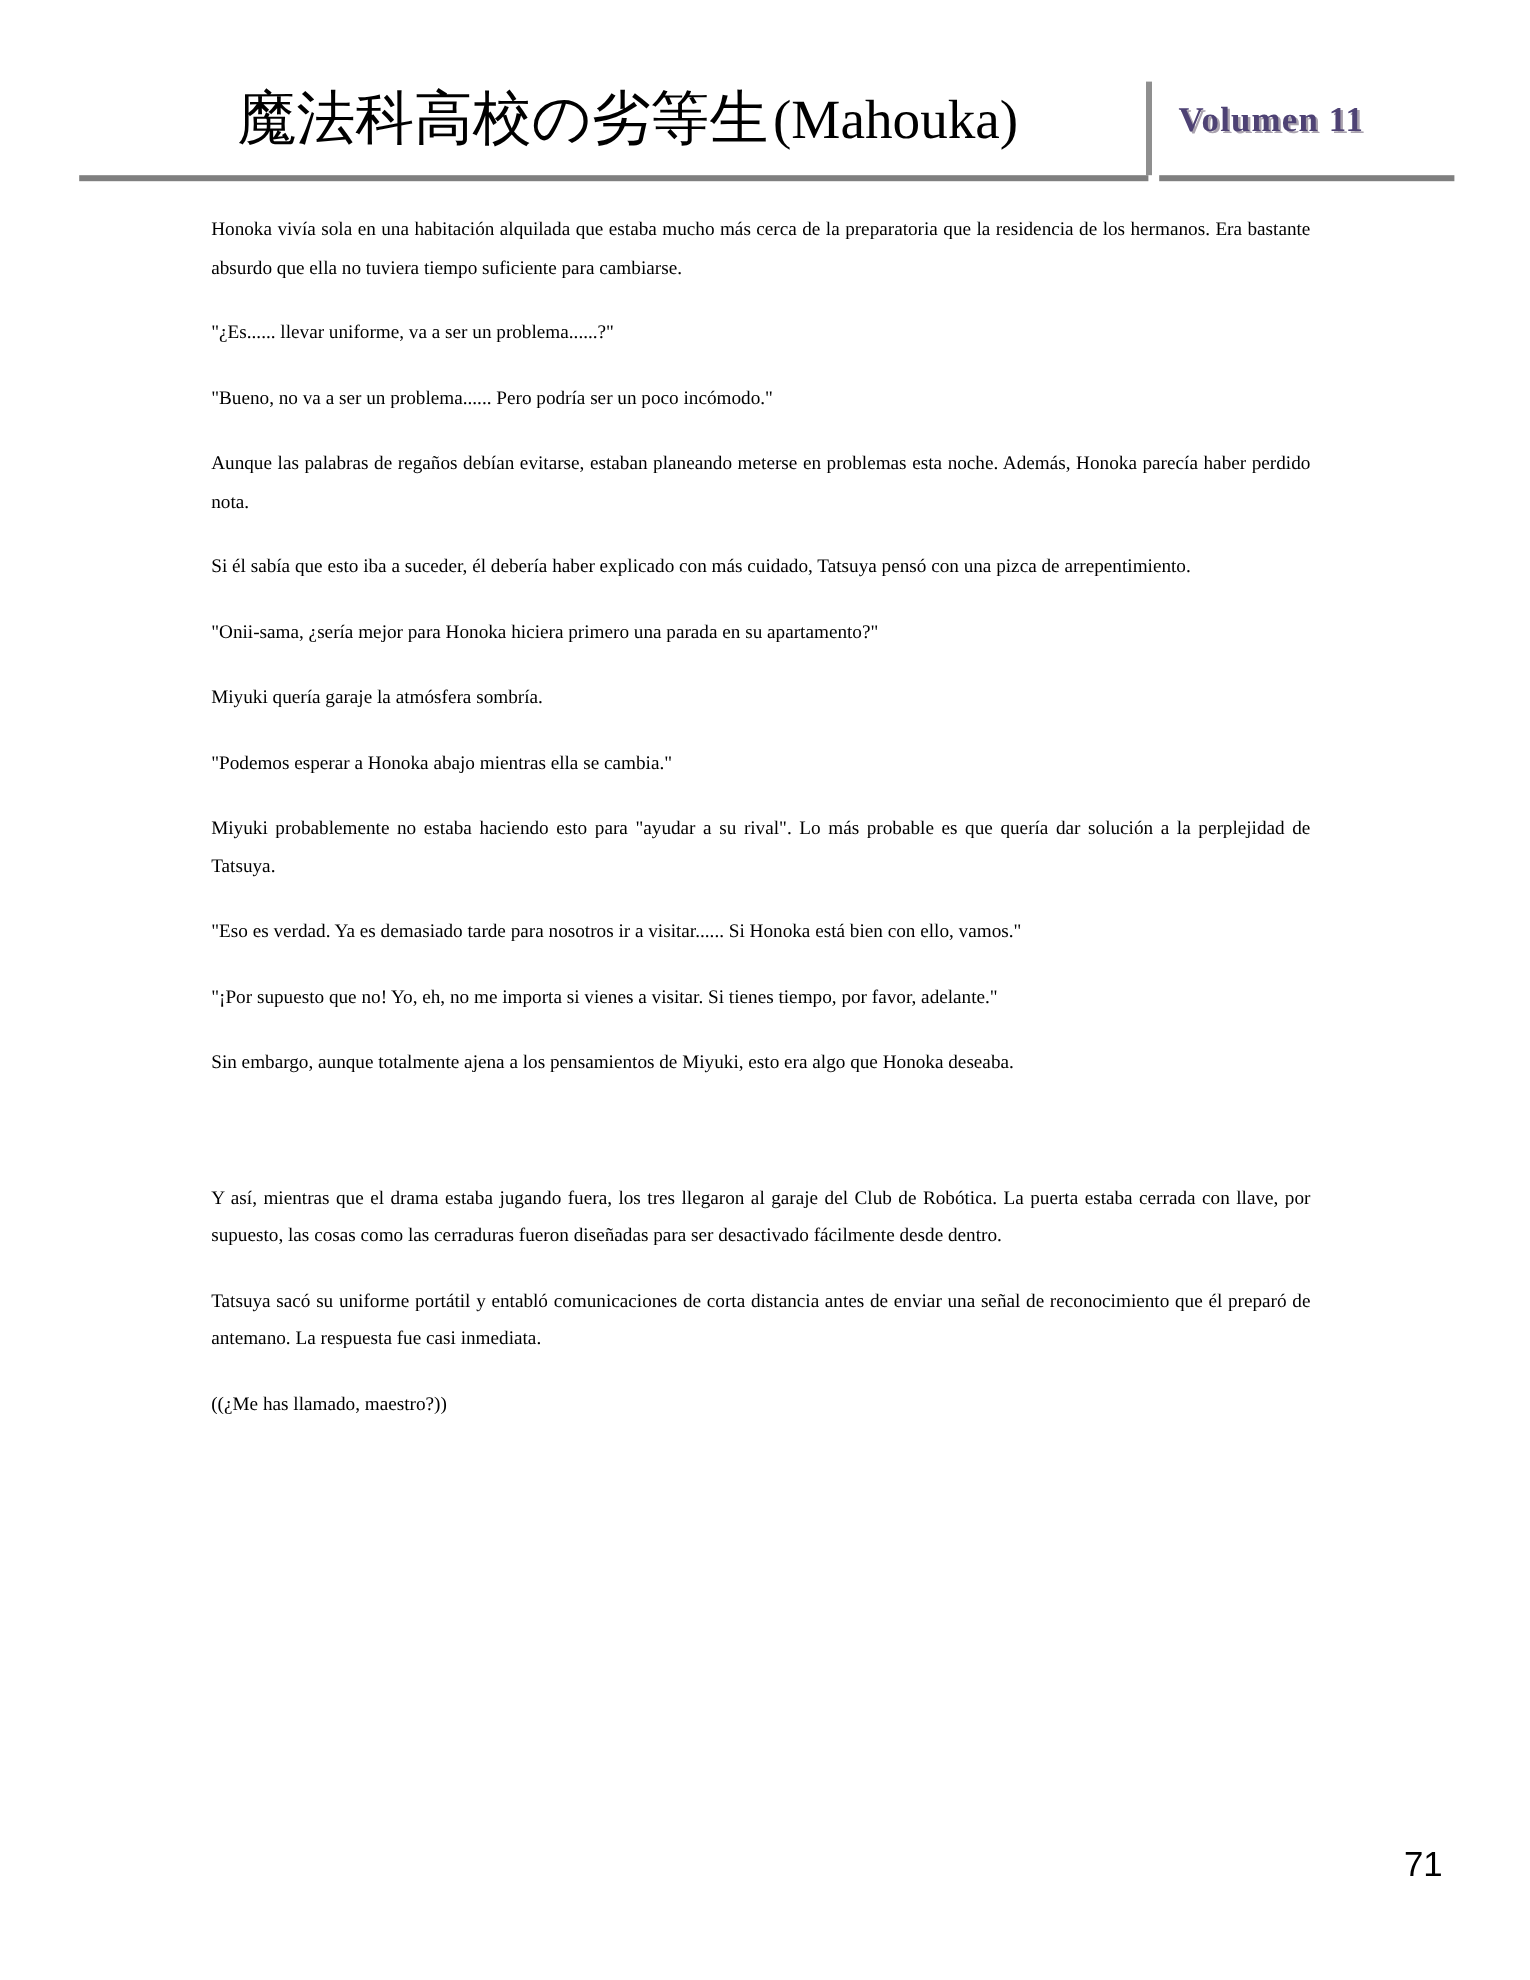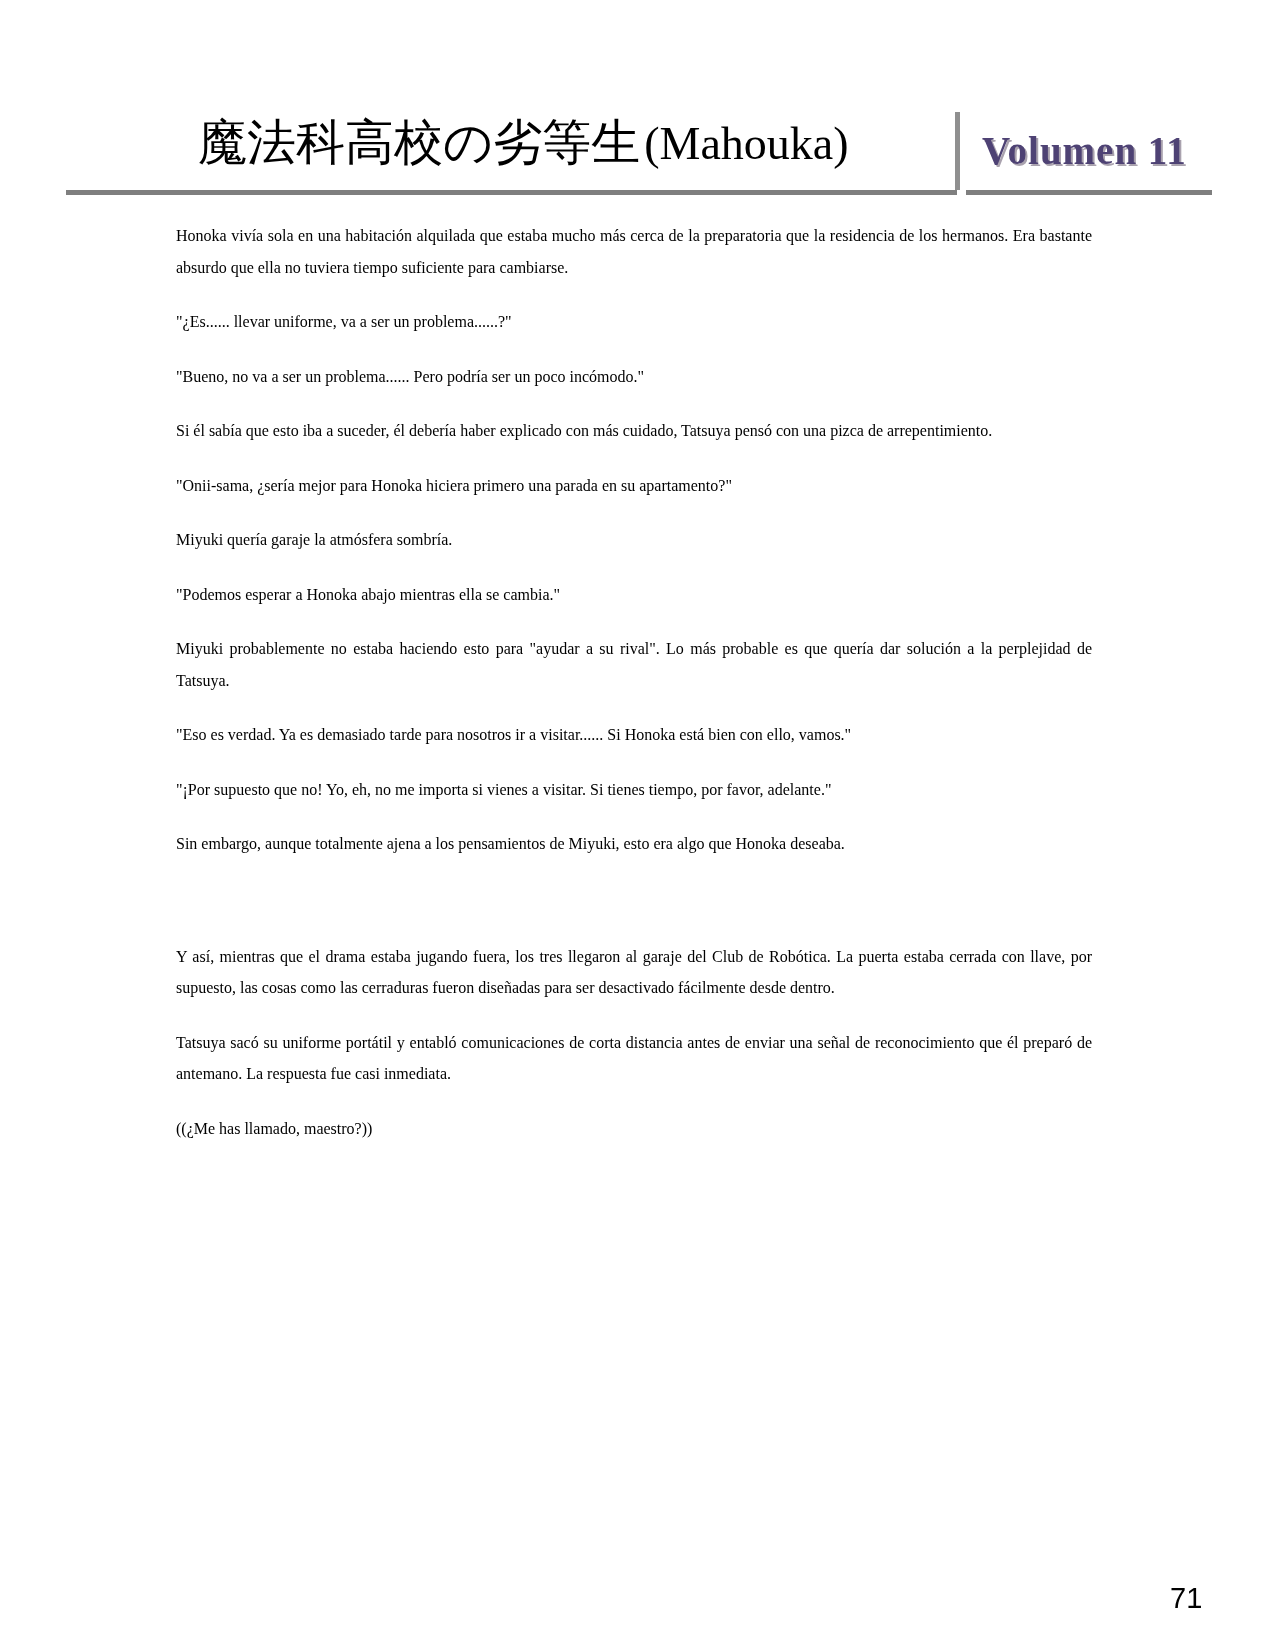--- a/index.html
+++ b/index.html
@@ -5,21 +5,21 @@
   html, body { margin: 0; padding: 0; }
   body {
     width: 1275px;
     height: 1650px;
     position: relative;
     background: #ffffff;
     font-family: "Liberation Serif", "DejaVu Serif", serif;
     color: #000000;
     overflow: hidden;
   }
-  .page { position: absolute; inset: 0; margin-top: 44px; }
+  .page { position: absolute; inset: 0; }
 
   
   .header-title {
     position: absolute;
     left: 198px;
     top: 70px;
     white-space: nowrap;
     color: #000000;
   }
   .header-title .jp    { font-size: 49px; line-height: 1.2; }
@@ -30,21 +30,21 @@
     left: 955px;
     top: 68px;
     width: 5px;
     height: 78px;
     background: #8f8f8f;
   }
   .volume-label {
     position: absolute;
     left: 982px;
     top: 84px;
-    font-size: 39px;
+    font-size: 29px;
     font-weight: bold;
     letter-spacing: 1px;
     color: #4e4274;
     text-shadow: 2px 2px 0 #a9a2ae;
     white-space: nowrap;
   }
   .header-rule-left {
     position: absolute;
     left: 66px;
     top: 146px;
@@ -96,20 +96,21 @@
   </div>
   <div class="header-divider"></div>
   <div class="volume-label">Volumen 11</div>
   <div class="header-rule-left"></div>
   <div class="header-rule-right"></div>
 
   <div class="content">
     <p>Honoka vivía sola en una habitación alquilada que estaba mucho más cerca de la preparatoria que la residencia de los hermanos. Era bastante absurdo que ella no tuviera tiempo suficiente para cambiarse.</p>
     <p>"¿Es...... llevar uniforme, va a ser un problema......?"</p>
     <p>"Bueno, no va a ser un problema...... Pero podría ser un poco incómodo."</p>
+    <p>Aunque las palabras de regaños debían evitarse, estaban planeando meterse en problemas esta noche. Además, Honoka parecía haber perdido nota.</p>
     <p>Si él sabía que esto iba a suceder, él debería haber explicado con más cuidado, Tatsuya pensó con una pizca de arrepentimiento.</p>
     <p>"Onii-sama, ¿sería mejor para Honoka hiciera primero una parada en su apartamento?"</p>
     <p>Miyuki quería garaje la atmósfera sombría.</p>
     <p>"Podemos esperar a Honoka abajo mientras ella se cambia."</p>
     <p>Miyuki probablemente no estaba haciendo esto para "ayudar a su rival". Lo más probable es que quería dar solución a la perplejidad de Tatsuya.</p>
     <p>"Eso es verdad. Ya es demasiado tarde para nosotros ir a visitar...... Si Honoka está bien con ello, vamos."</p>
     <p>"¡Por supuesto que no! Yo, eh, no me importa si vienes a visitar. Si tienes tiempo, por favor, adelante."</p>
     <p>Sin embargo, aunque totalmente ajena a los pensamientos de Miyuki, esto era algo que Honoka deseaba.</p>
     <div class="scene-break"></div>
     <p>Y así, mientras que el drama estaba jugando fuera, los tres llegaron al garaje del Club de Robótica. La puerta estaba cerrada con llave, por supuesto, las cosas como las cerraduras fueron diseñadas para ser desactivado fácilmente desde dentro.</p>

